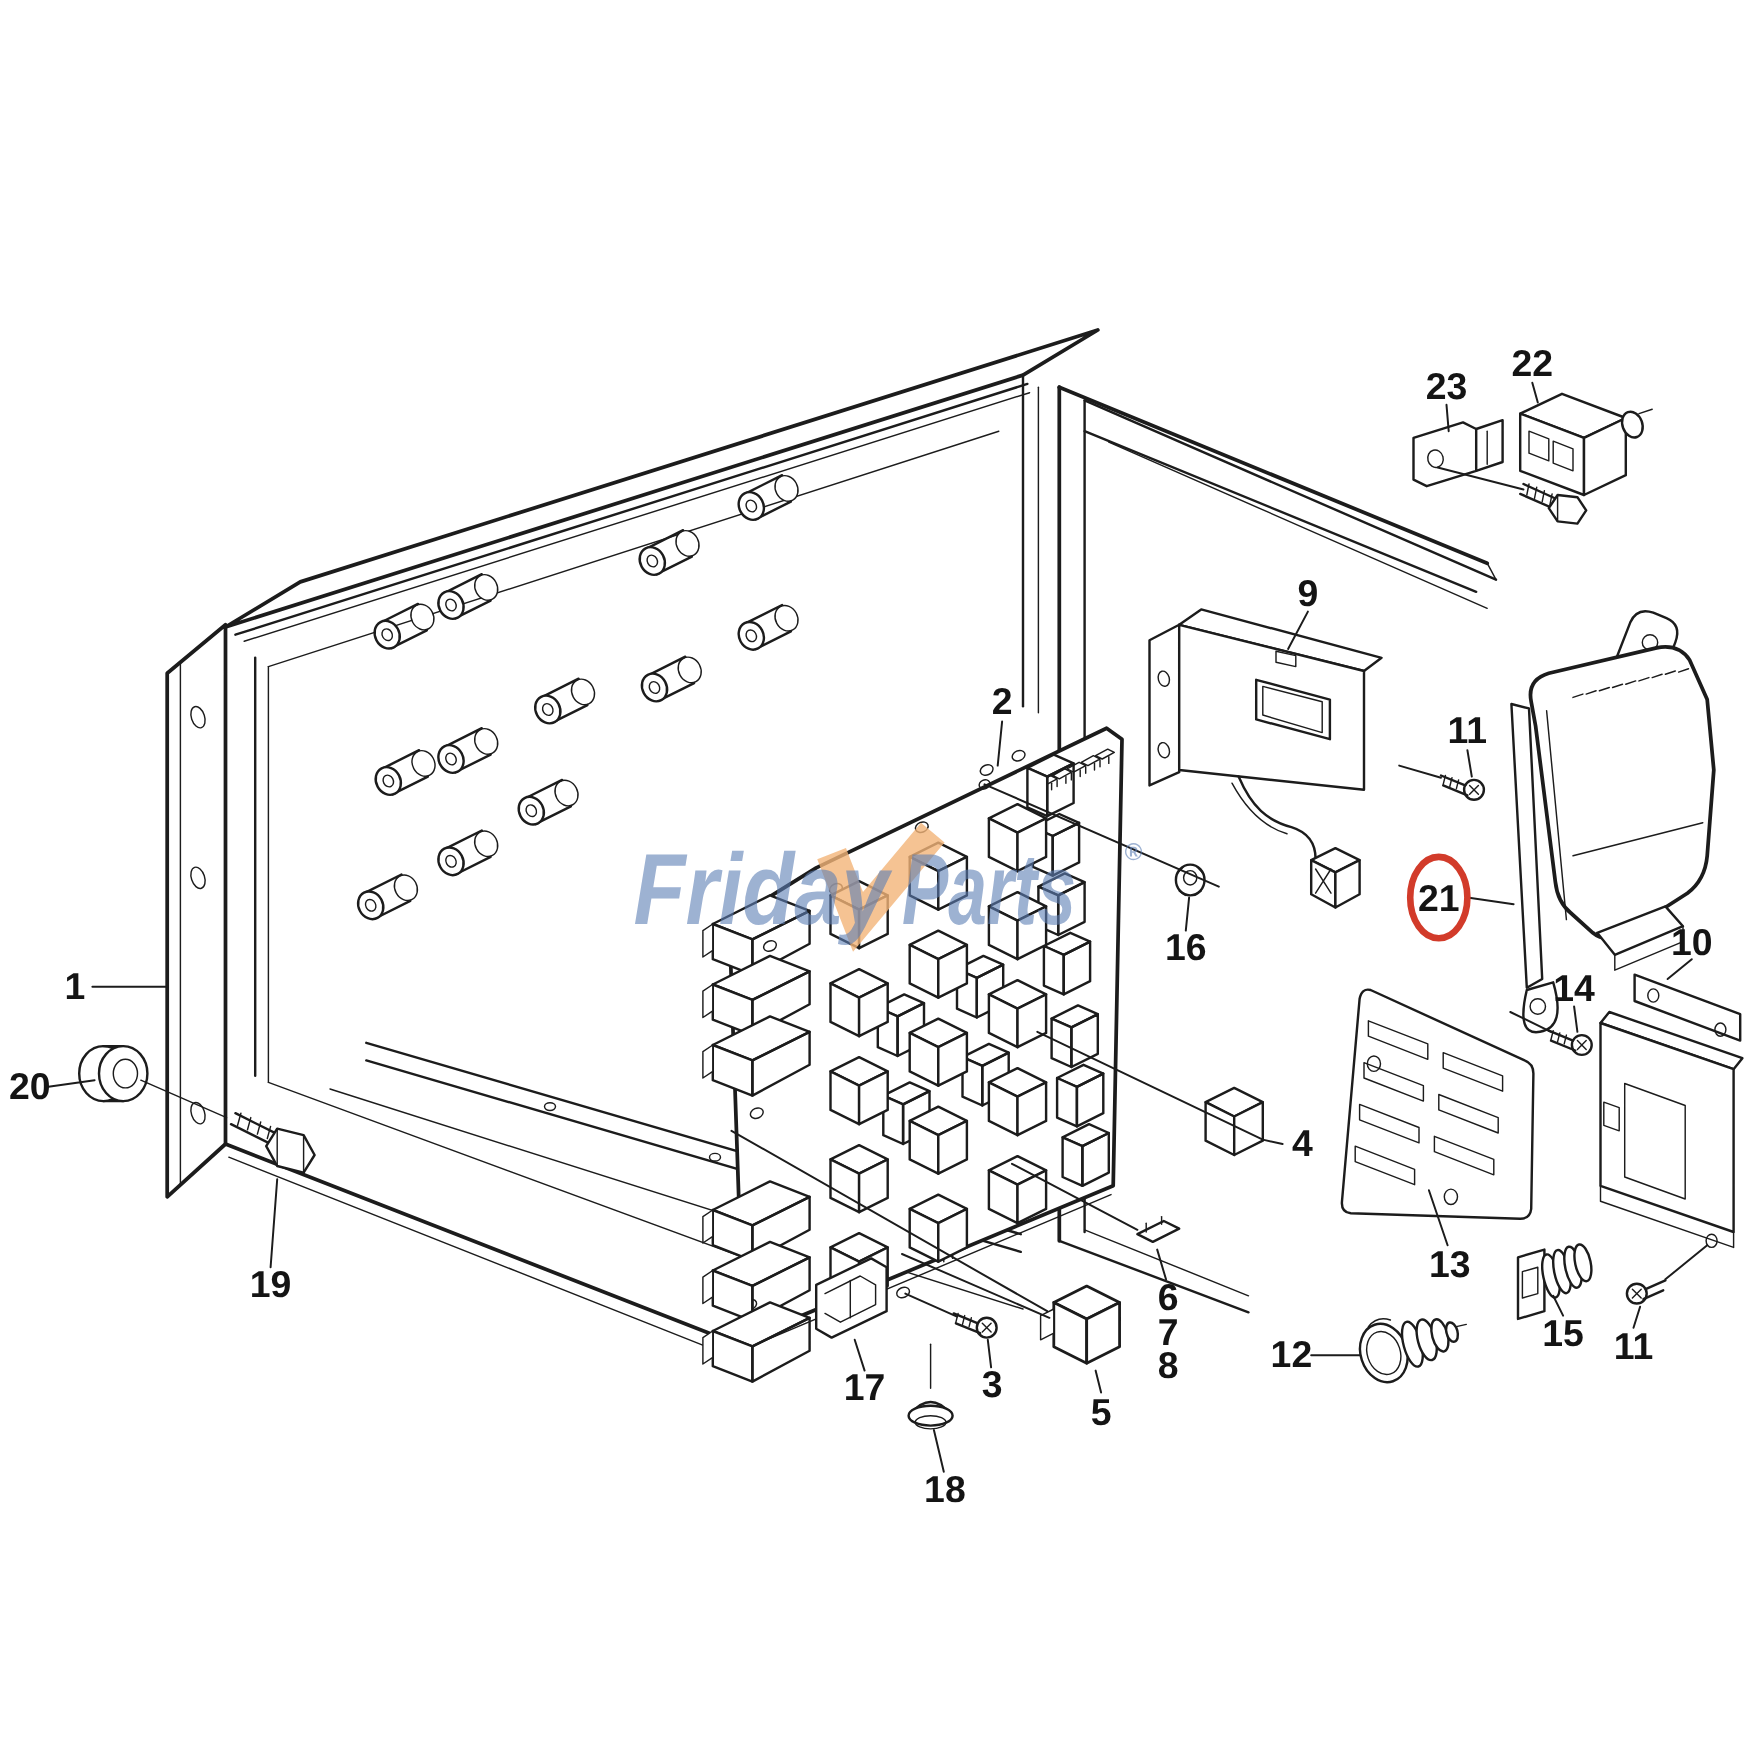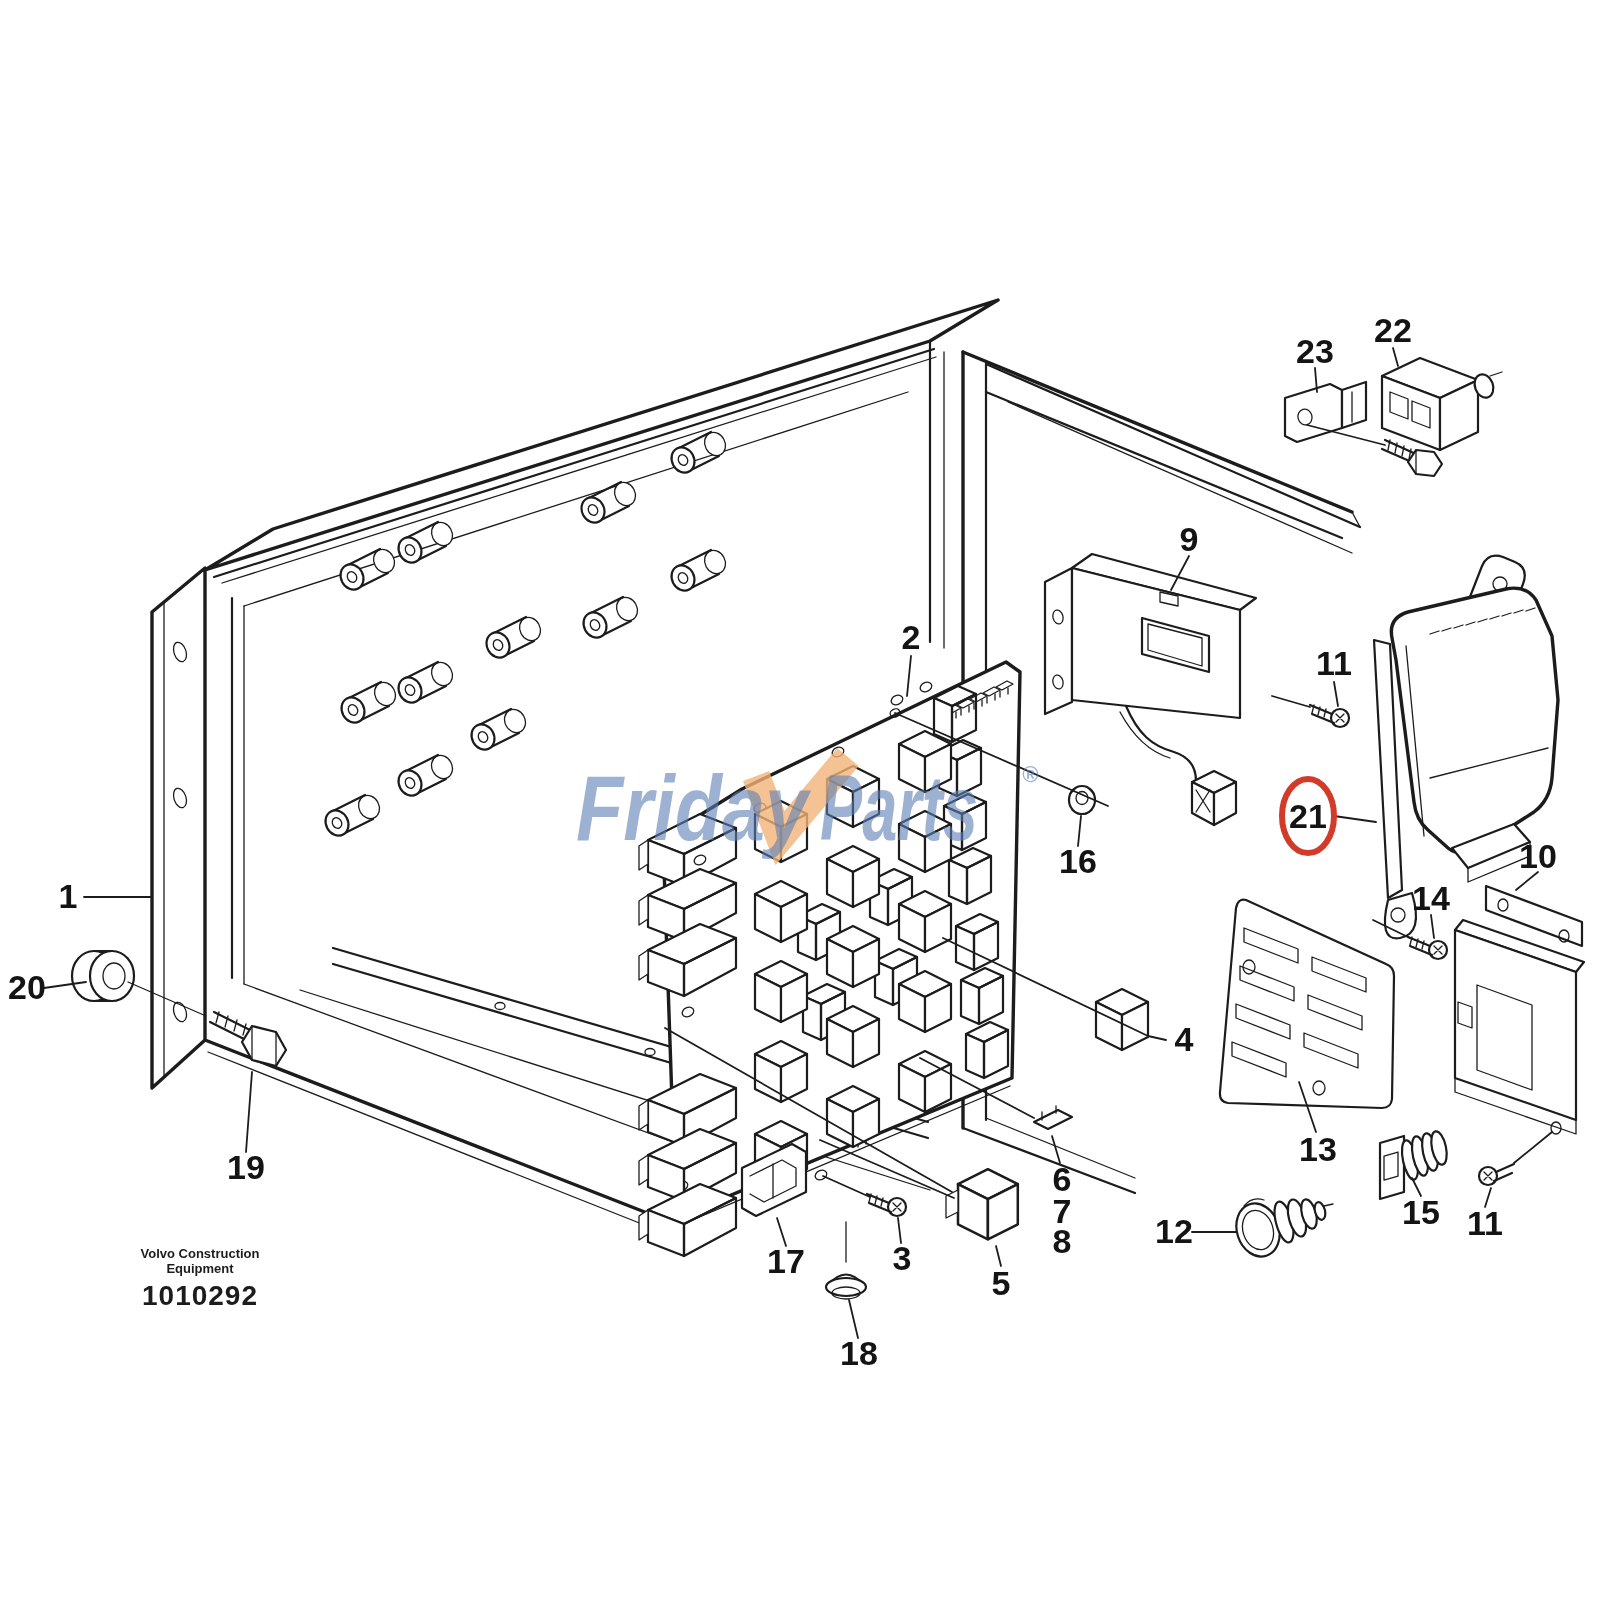--- a/index.html
+++ b/index.html
@@ -456,19 +456,14 @@
     <text class="callout" x="27" y="999">20</text>
     <g>
       <ellipse cx="1308" cy="816" rx="26" ry="37" fill="none" stroke="#d23b2a" stroke-width="6"></ellipse>
       <text class="callout" x="1308" y="828">21</text>
     </g>
     <text class="callout" x="1393" y="342">22</text>
     <text class="callout" x="1315" y="363">23</text>
   </g>
 </svg>
 
-<div id="footer">
-  <div class="small">Volvo Construction</div>
-  <div class="small">Equipment</div>
-  <div class="big">1010292</div>
+
 </div>
 
-</div>
-
 </body></html>

